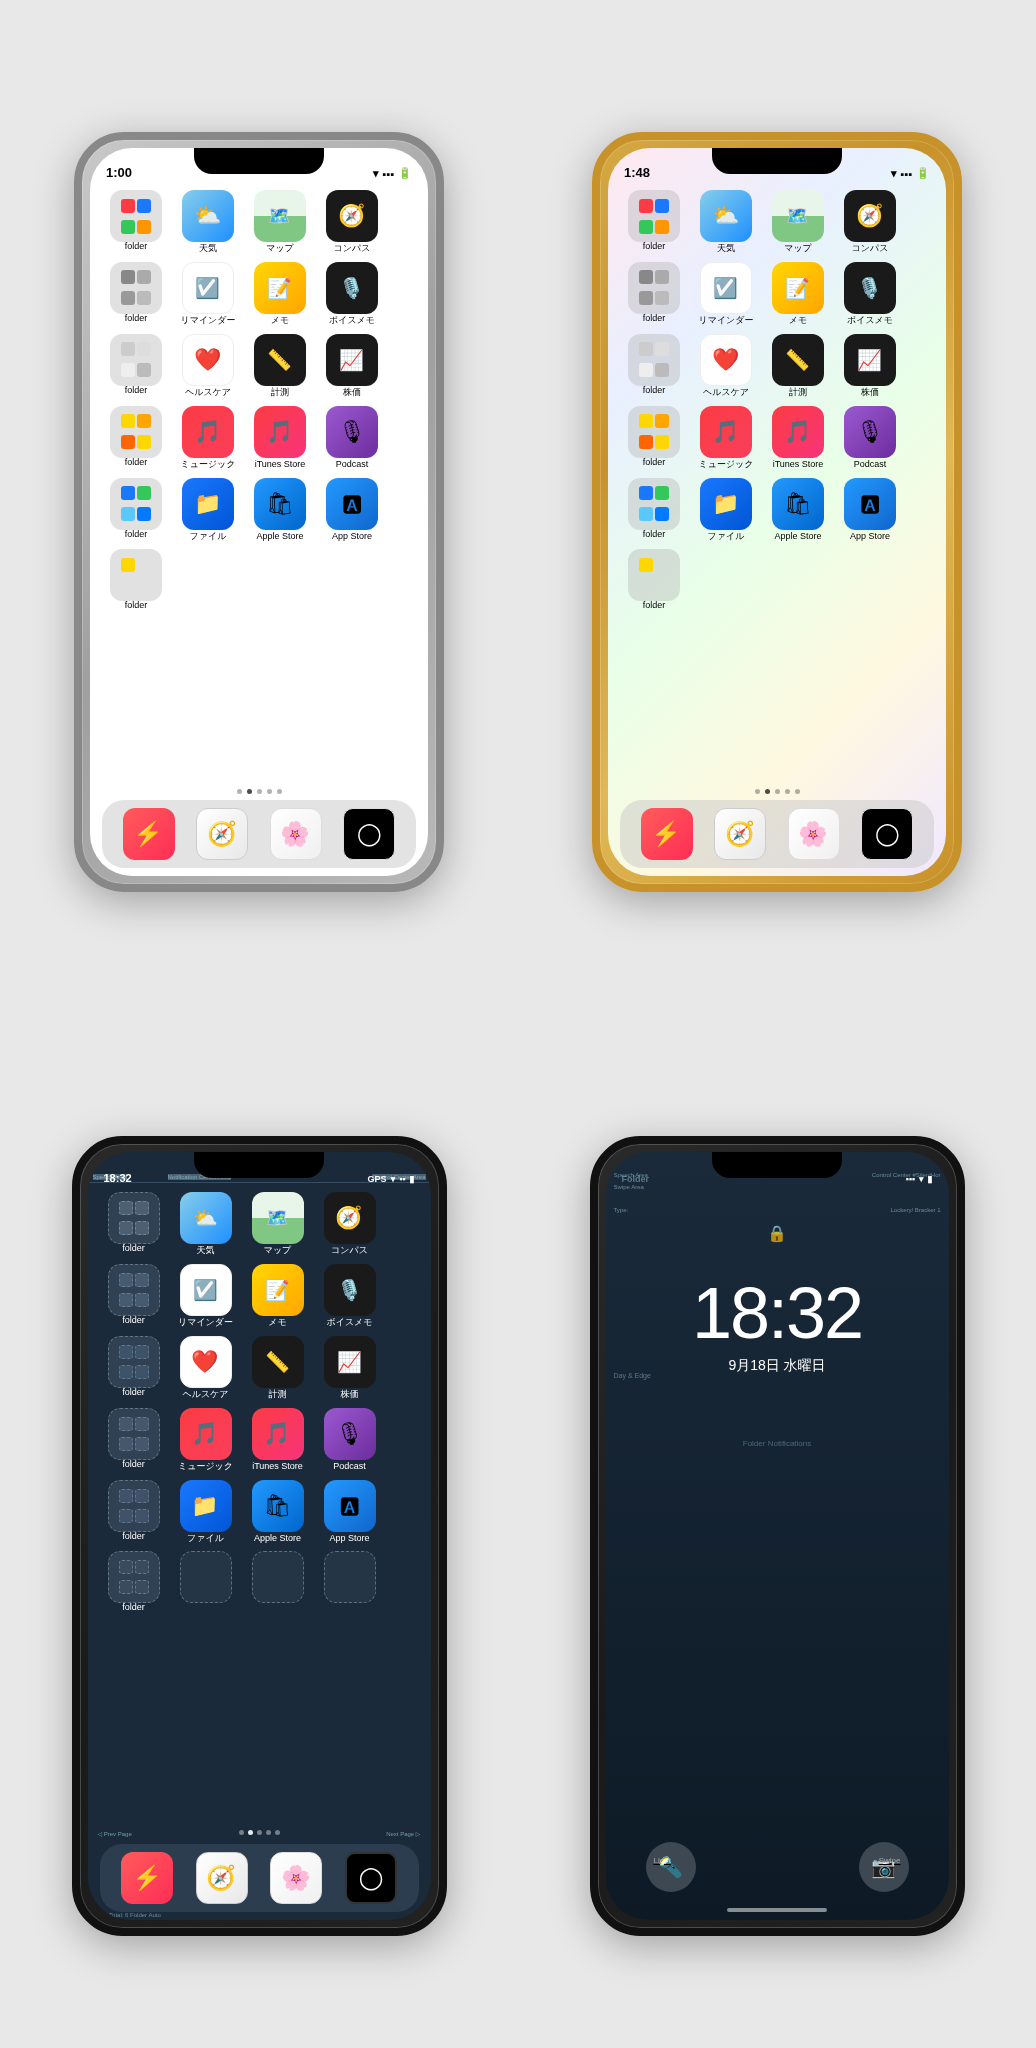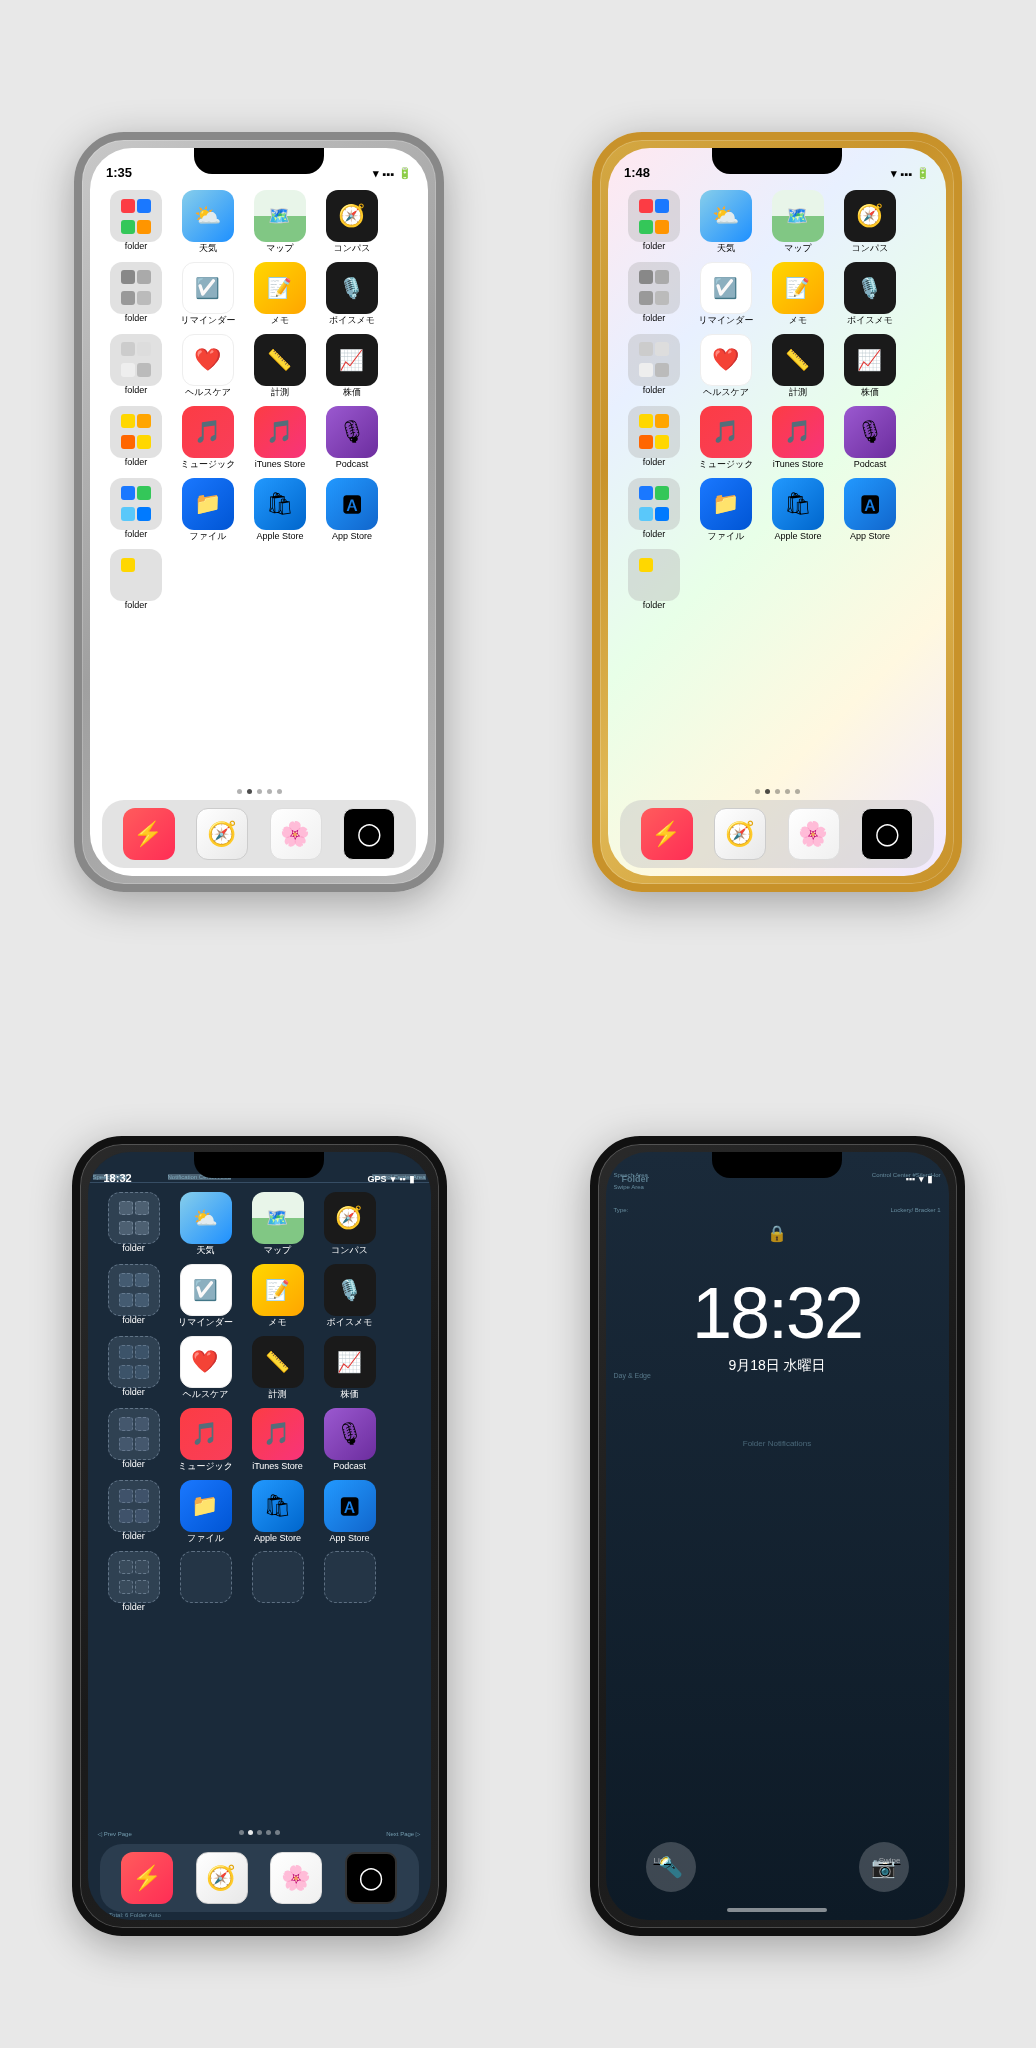--- a/index.html
+++ b/index.html
@@ -385,21 +385,21 @@
     <div class="side-btn-right btn-dark"></div>
     <div class="side-btn-left-top btn-dark"></div>
     <div class="side-btn-left-mid btn-dark"></div>
     <div class="side-btn-left-bot btn-dark"></div>
     <div class="phone-screen">
       <div class="screen-white">
 
         <div class="notch"></div>
 
         <div class="status-bar status-bar-dark">
-          <span class="status-time">1:35</span>
+          <span class="status-time">1:00</span>
           <div class="status-icons">
             <span>▾</span>
             <span>▪▪▪</span>
             <span>🔋</span>
           </div>
         </div>
 
         <div class="app-grid">
 
           <div class="app-row">

